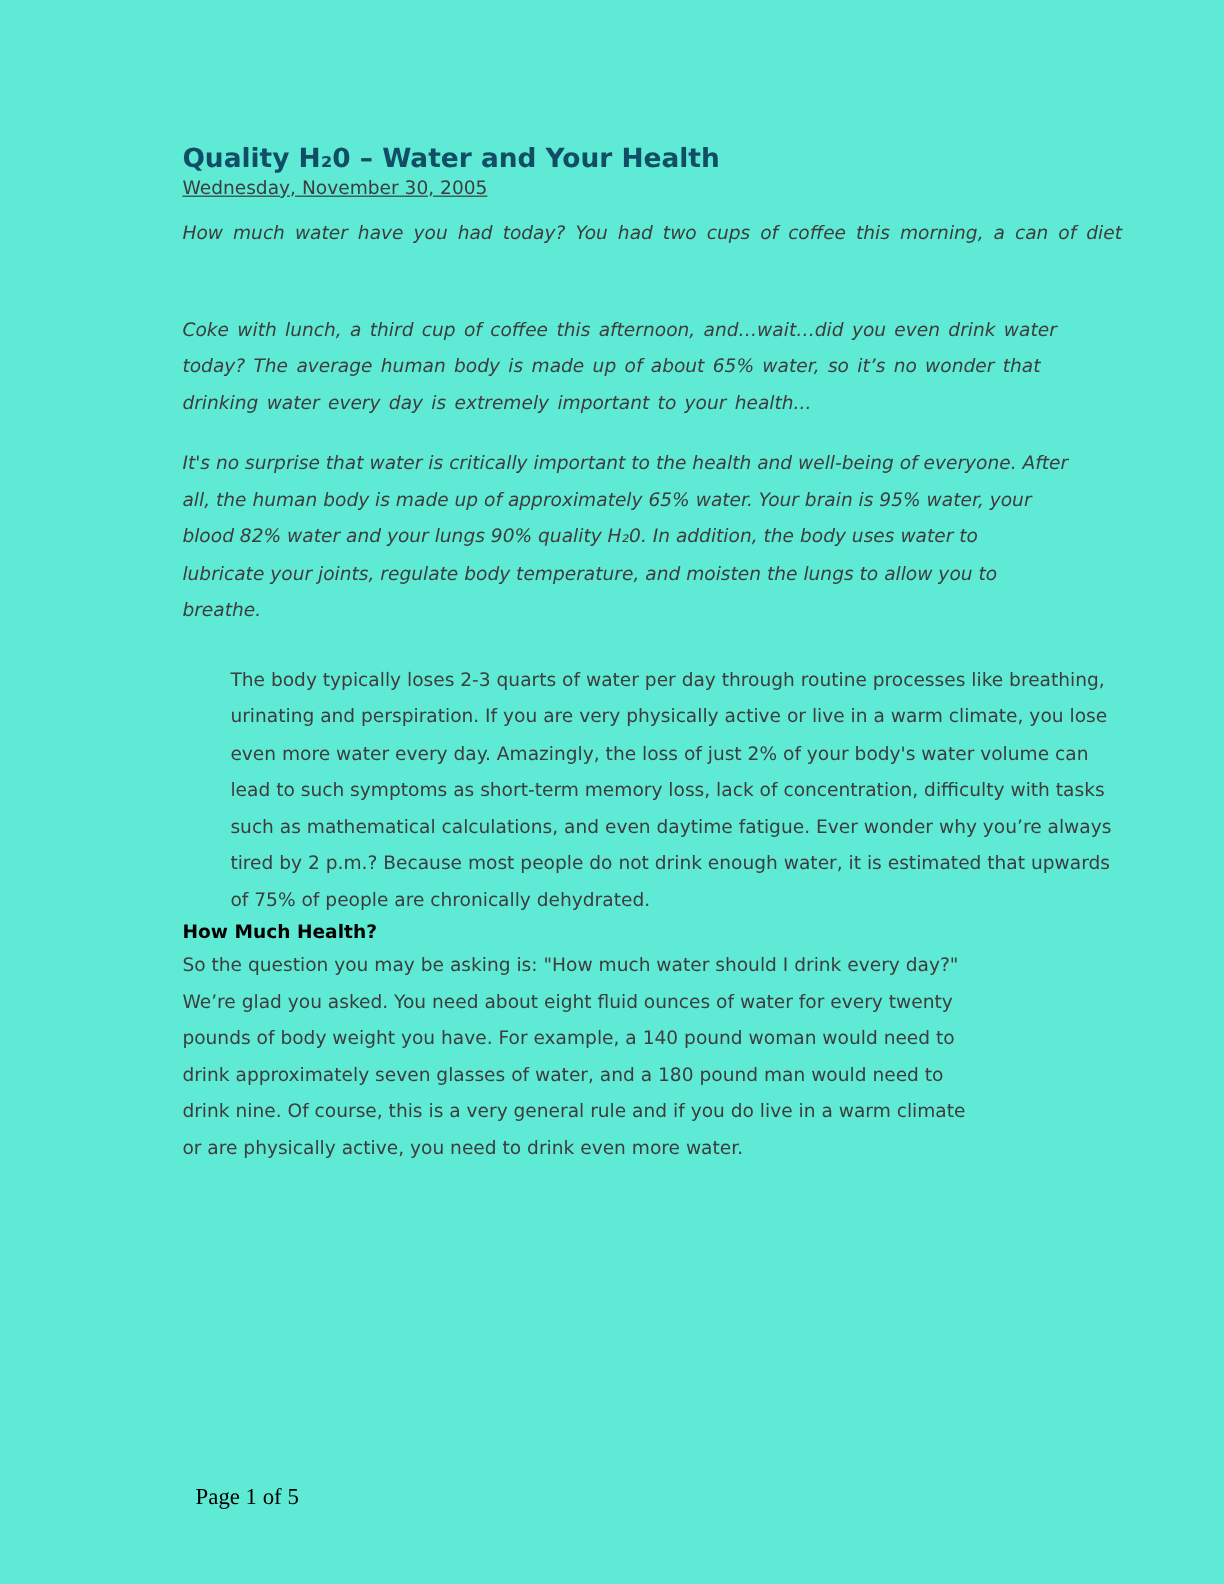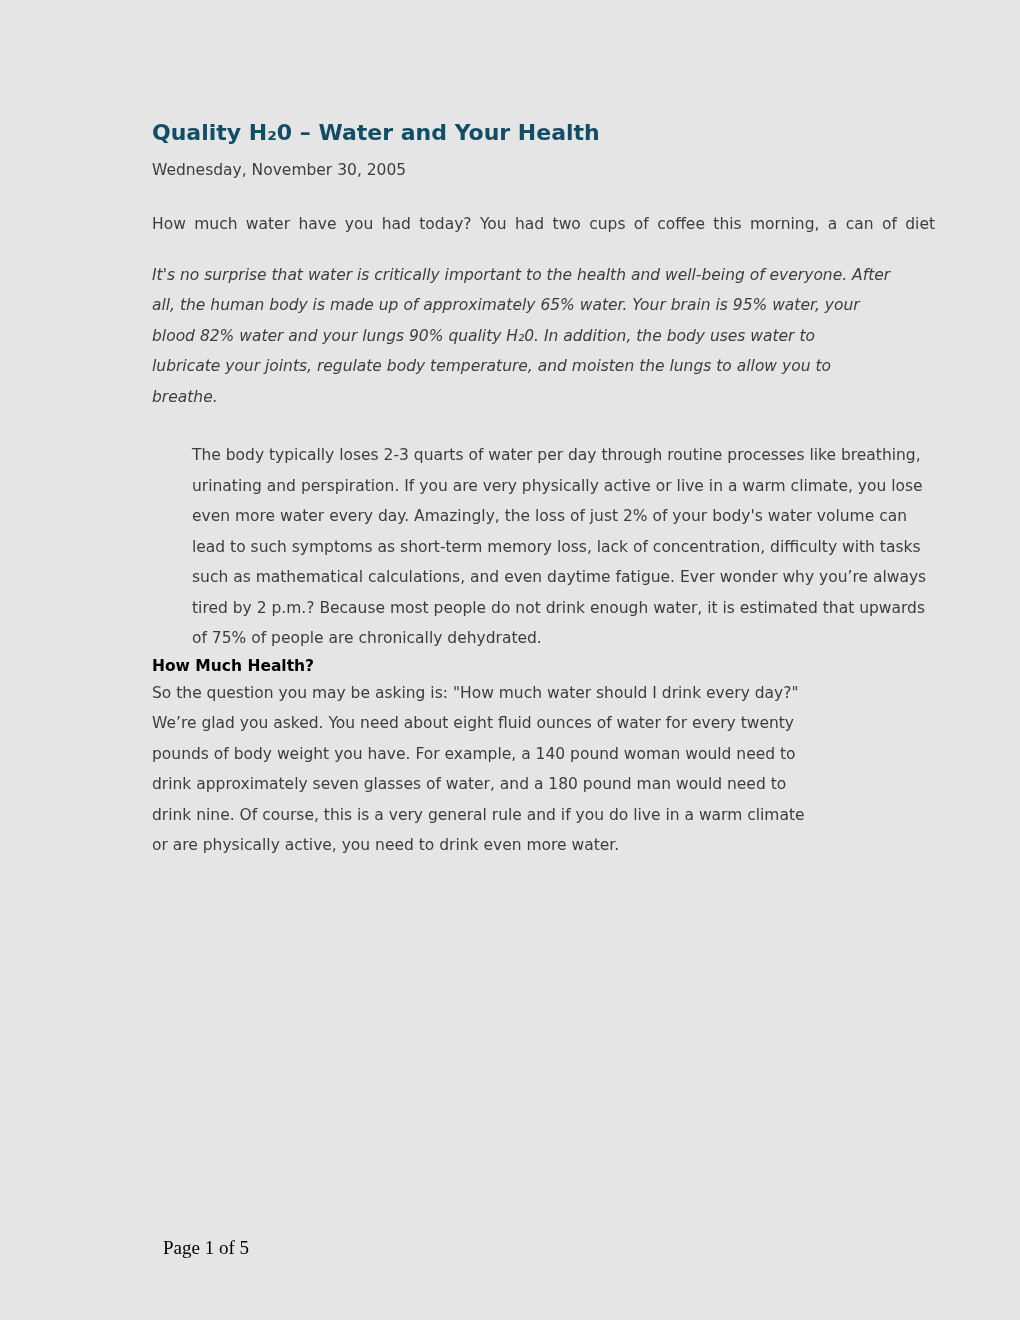--- a/index.html
+++ b/index.html
@@ -1,52 +1,54 @@
 <!DOCTYPE html>
 <html><head>
 <meta charset="utf-8">
 <style>
   * { margin: 0; padding: 0; box-sizing: border-box; }
   html, body { background: #ffffff; }
   .page {
     position: relative;
     width: 1020px;
     height: 1320px;
-    background: #e5e5e5;
+    background: #5eead4;
     overflow: hidden;
     font-family: "DejaVu Sans", sans-serif;
   }
   .content {
     position: absolute;
     left: 152px;
     top: 119px;
     width: 848px;
   }
   .doc-title {
     font-family: "DejaVu Sans", sans-serif;
     font-weight: bold;
     font-size: 22px;
     line-height: 27px;
     color: #124D66;
   }
   .doc-date {
-    margin-top: 14px;
+    margin-top: 1px;
     font-size: 15.5px;
     line-height: 20px;
     color: #3D3D3D;
+    text-decoration: underline;
   }
   .body-text {
     font-size: 15.5px;
     line-height: 30.5px;
     color: #3D3D3D;
     white-space: pre-line;
   }
   .lede-line {
-    margin-top: 29px;
+    margin-top: 12px;
     width: 783px;
+    font-style: italic;
     text-align: justify;
     text-align-last: justify;
   }
   .lede-body {
     margin-top: 50px;
     font-style: italic;
     word-spacing: 2px;
   }
   .para-1 { margin-top: 20px; font-style: italic; }
   .para-2 { margin-top: 28px; margin-left: 40px; }
@@ -72,20 +74,23 @@
 
 <div class="page">
   <div class="content">
 
     <h1 class="doc-title">Quality H₂0 – Water and Your Health</h1>
 
     <div class="doc-date">Wednesday, November 30, 2005</div>
 
     <p class="body-text lede-line">How much water have you had today? You had two cups of coffee this morning, a can of diet</p>
 
+    <p class="body-text lede-body">Coke with lunch, a third cup of coffee this afternoon, and…wait…did you even drink water
+today? The average human body is made up of about 65% water, so it’s no wonder that
+drinking water every day is extremely important to your health...</p>
 
     <p class="body-text para-1">It's no surprise that water is critically important to the health and well-being of everyone. After
 all, the human body is made up of approximately 65% water. Your brain is 95% water, your
 blood 82% water and your lungs 90% quality H₂0. In addition, the body uses water to
 lubricate your joints, regulate body temperature, and moisten the lungs to allow you to
 breathe.</p>
 
     <p class="body-text para-2">The body typically loses 2-3 quarts of water per day through routine processes like breathing,
 urinating and perspiration. If you are very physically active or live in a warm climate, you lose
 even more water every day. Amazingly, the loss of just 2% of your body's water volume can

